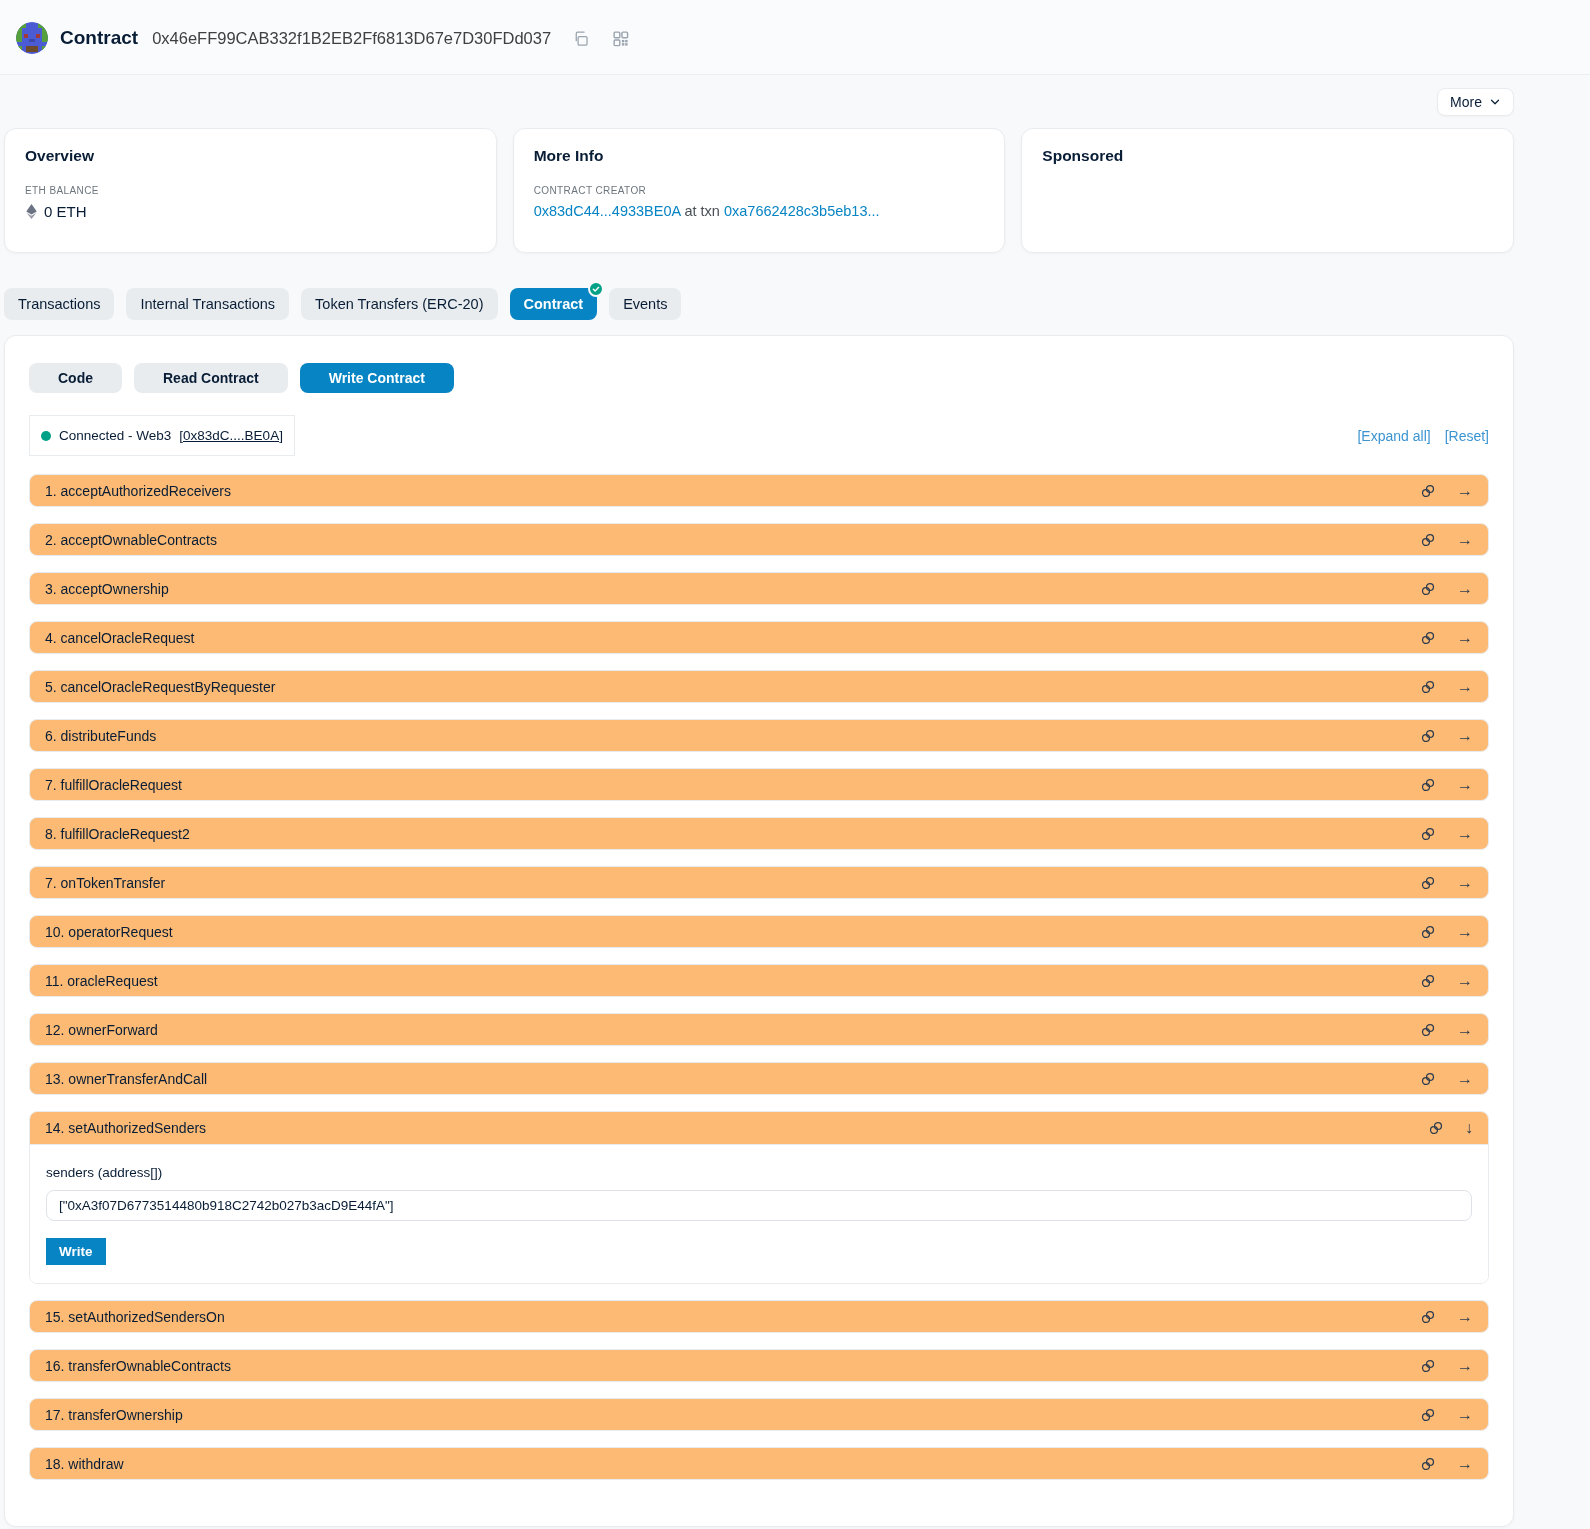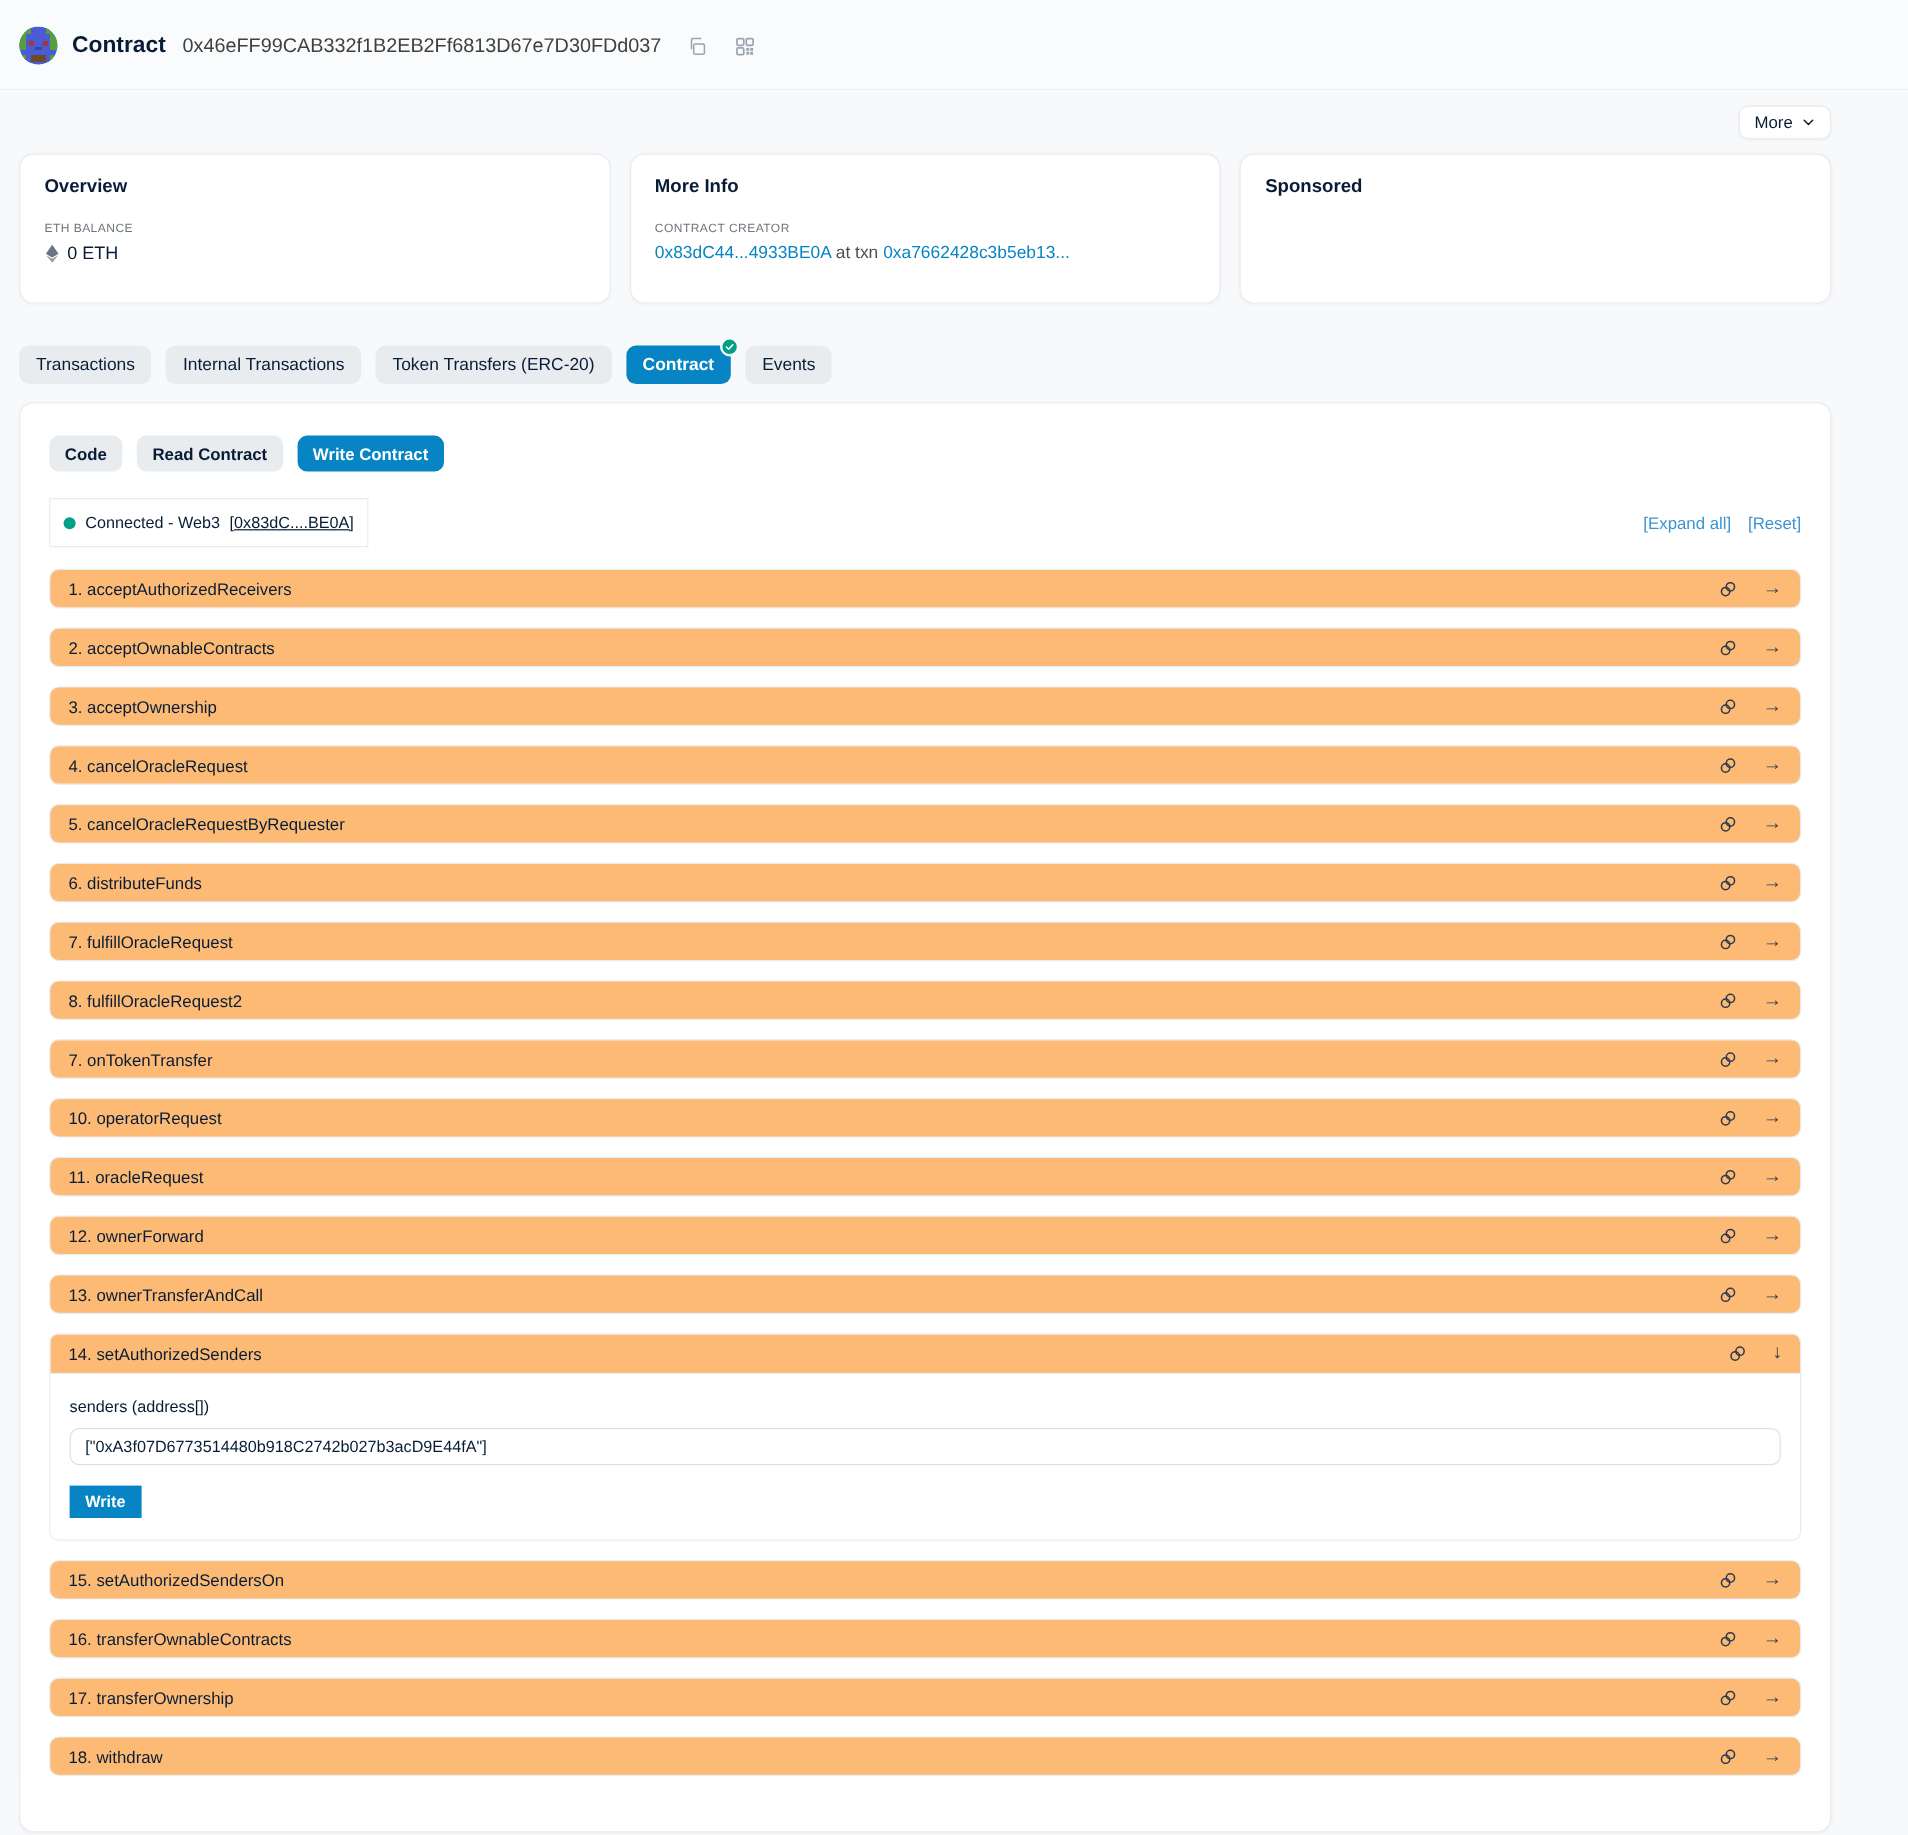--- a/index.html
+++ b/index.html
@@ -8,21 +8,21 @@
 
   
   .site-header { display:flex; align-items:center; gap:12px; padding:22px 16px 20px 16px; border-bottom:1px solid #eceff1; background:#fafbfc; }
   .avatar { width:32px; height:32px; border-radius:50%; overflow:hidden; flex:0 0 32px; }
   .page-title { font-size:19px; font-weight:700; }
   .page-address { font-size:16.5px; font-weight:400; color:#404040; margin-left:2px; }
   .hdr-icon-btn { background:none; border:none; cursor:pointer; color:#9aa4af; margin-left:10px; display:flex; align-items:center; }
   .hdr-icon-btn svg { width:17px; height:17px; }
 
   
-  .container { width:1510px; margin-left:16px; }
+  .container { width:1510px; margin-left:4px; }
 
   .more-row { display:flex; justify-content:flex-end; margin-top:13px; }
   .more-btn { display:flex; align-items:center; gap:7px; background:#fff; border:1px solid #e9ecef; border-radius:8px; padding:5px 12px; font-size:14px; font-weight:500; color:#081d35; cursor:pointer; box-shadow:0 1px 2px rgba(0,0,0,.03); }
   .more-btn svg { width:12px; height:12px; color:#081d35; }
 
   
   .cards { display:flex; gap:16px; margin-top:12px; }
   .card { flex:1; background:#fff; border:1px solid #e9ecef; border-radius:12px; padding:18px 20px; height:125px; box-shadow:0 1px 3px rgba(16,40,77,.04); }
   .card h2 { font-size:15.5px; font-weight:700; margin-bottom:20px; }
   .mini-label { font-size:10px; letter-spacing:.4px; color:#6c757d; font-weight:400; margin-bottom:7px; }
@@ -35,21 +35,21 @@
   
   .tabs { display:flex; gap:12px; margin-top:35px; align-items:center; }
   .tab { position:relative; background:#e9ecef; border:none; border-radius:8px; padding:8px 14px; font-size:14.5px; font-weight:500; color:#081d35; cursor:pointer; font-family:inherit; }
   .tab.active { background:#0784c3; color:#fff; font-weight:600; }
   .tab-badge { position:absolute; top:-7px; right:-7px; width:16px; height:16px; background:#00a186; border:2px solid #f8f9fa; border-radius:50%; display:flex; align-items:center; justify-content:center; }
   .tab-badge svg { width:8px; height:8px; color:#fff; }
 
   
   .panel { background:#fff; border:1px solid #e9ecef; border-radius:12px; margin-top:15px; padding:27px 24px 46px 24px; box-shadow:0 1px 3px rgba(16,40,77,.04); }
   .subtabs { display:flex; gap:12px; }
-  .subtab { background:#e9ecef; border:none; border-radius:8px; padding:7px 13px; font-size:14px; font-weight:600; color:#081d35; cursor:pointer; font-family:inherit; }
+  .subtab { background:#e9ecef; border:none; border-radius:8px; padding:7px 29px; font-size:14px; font-weight:600; color:#081d35; cursor:pointer; font-family:inherit; }
   .subtab.active { background:#0784c3; color:#fff; }
 
   .conn-row { display:flex; justify-content:space-between; align-items:center; margin-top:22px; }
   .conn-pill { display:flex; align-items:center; gap:8px; border:1px solid #e9ecef; border-radius:0; background:#fff; padding:12px 11px; font-size:13.5px; color:#081d35; }
   .conn-dot { width:10px; height:10px; border-radius:50%; background:#00a186; }
   .conn-pill a { color:#081d35; text-decoration:underline; }
   .panel-links { display:flex; gap:14px; font-size:14px; }
   .panel-links a { color:#3b94d1; text-decoration:none; }
 
   

